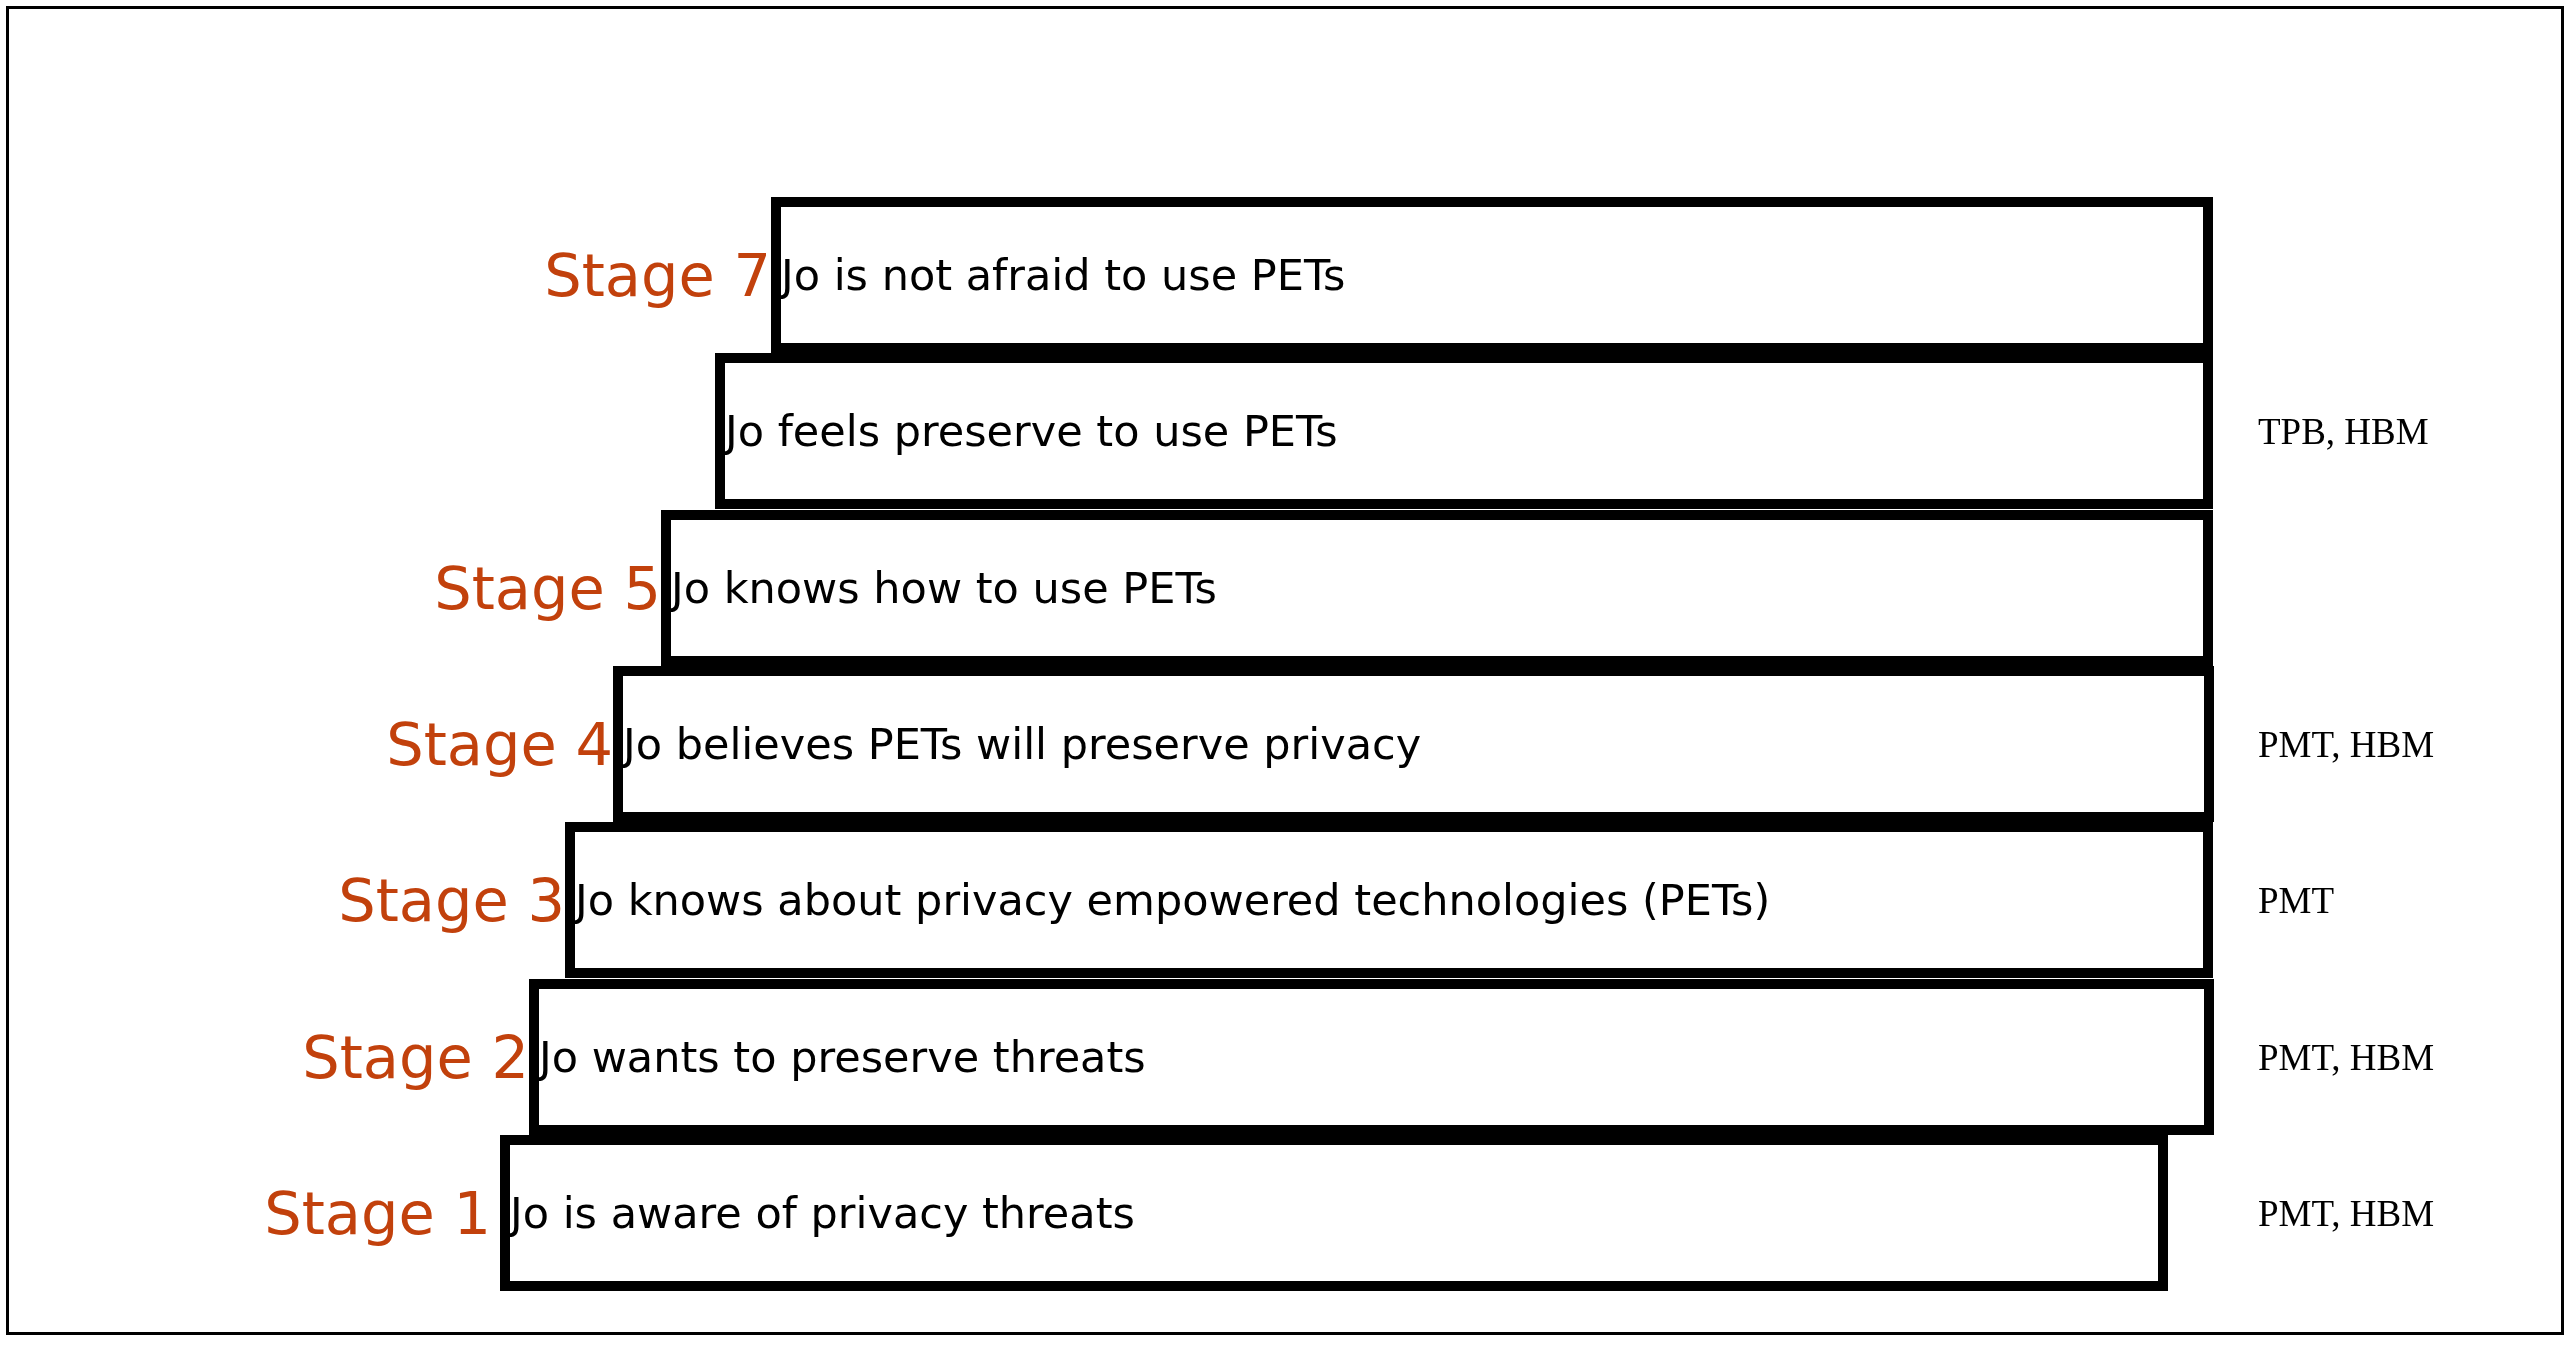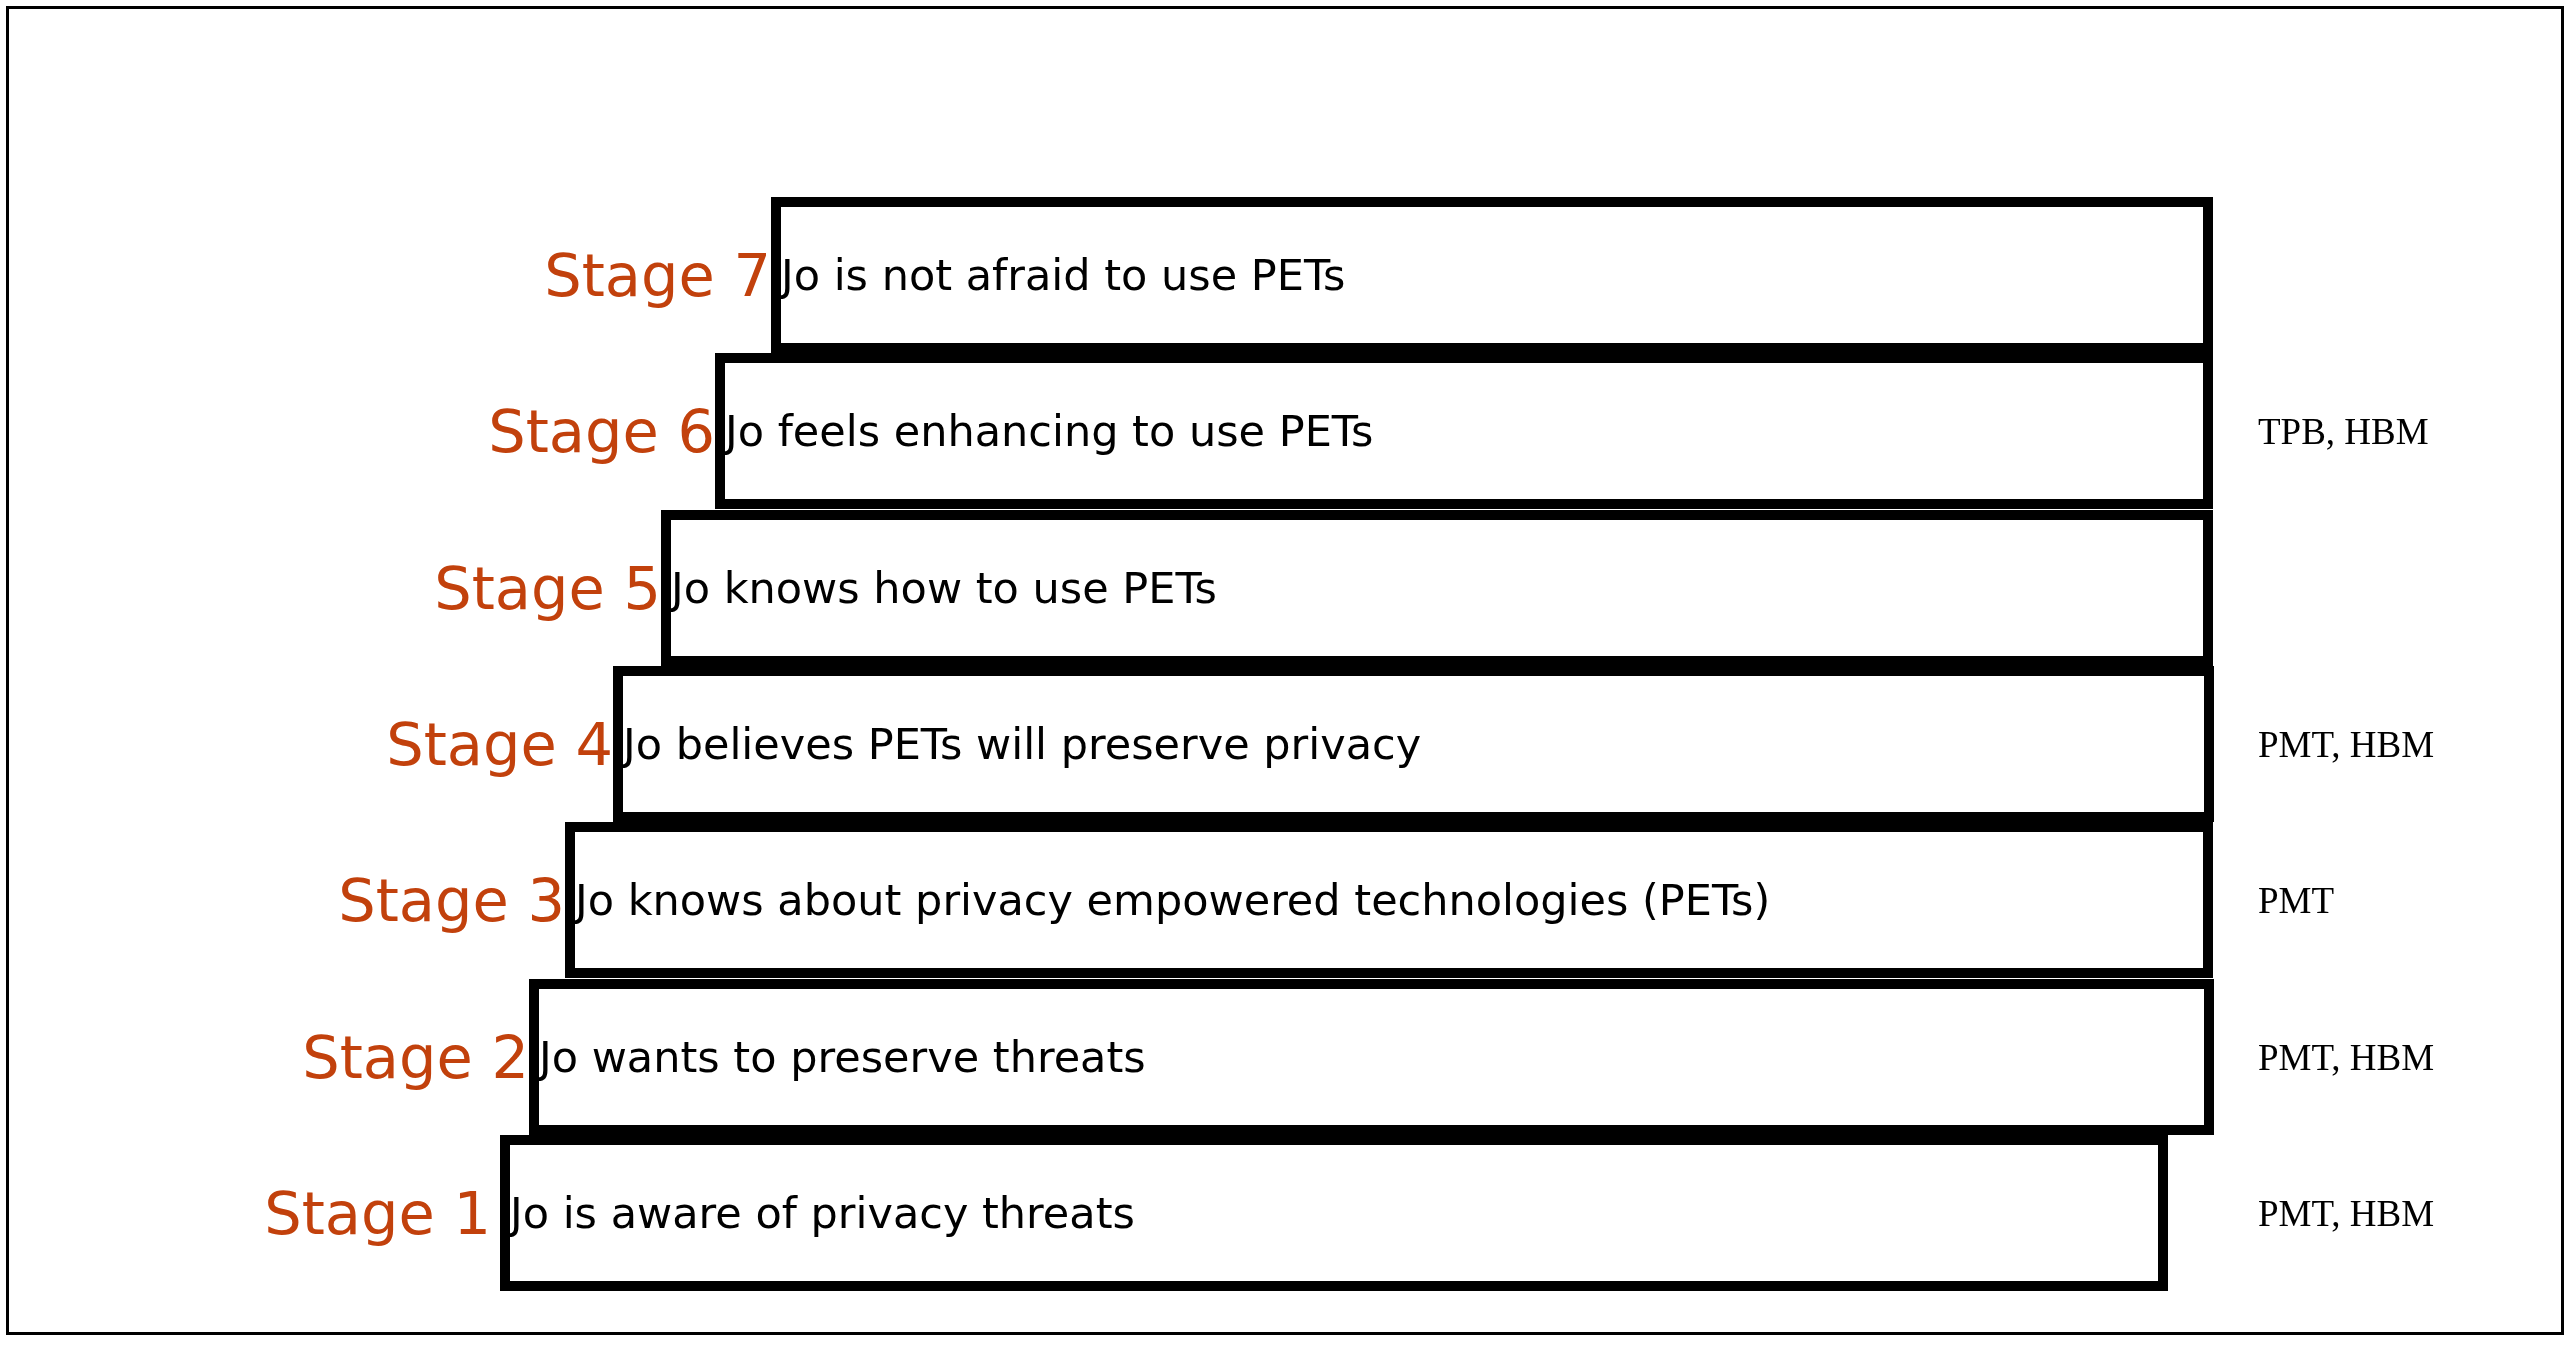--- a/index.html
+++ b/index.html
@@ -112,23 +112,22 @@
 
 
   <div id="steps-container">
       <div class="step-row" style="left: 0px; top: 197px; width: 2576px;">
         <div class="stage-label" style="left: 0px; width: 771px;">Stage 7</div>
         <div class="step-box" style="left: 771px; width: 1442px;">
           <span class="step-text">Jo is not afraid to use PETs</span>
         </div>
       </div>
       <div class="step-row" style="left: 0px; top: 353px; width: 2576px;">
-        <div class="stage-label" style="left: 0px; width: 715px;">Stage 6</div>
         <div class="step-box" style="left: 715px; width: 1498px;">
-          <span class="step-text">Jo feels enhancing to use PETs</span>
+          <span class="step-text">Jo feels preserve to use PETs</span>
         </div>
         <div class="theory-label" style="left: 2235px; width: 335px;">TPB, HBM</div>
       </div>
       <div class="step-row" style="left: 0px; top: 510px; width: 2576px;">
         <div class="stage-label" style="left: 0px; width: 661px;">Stage 5</div>
         <div class="step-box" style="left: 661px; width: 1552px;">
           <span class="step-text">Jo knows how to use PETs</span>
         </div>
       </div>
       <div class="step-row" style="left: 0px; top: 666px; width: 2576px;">

